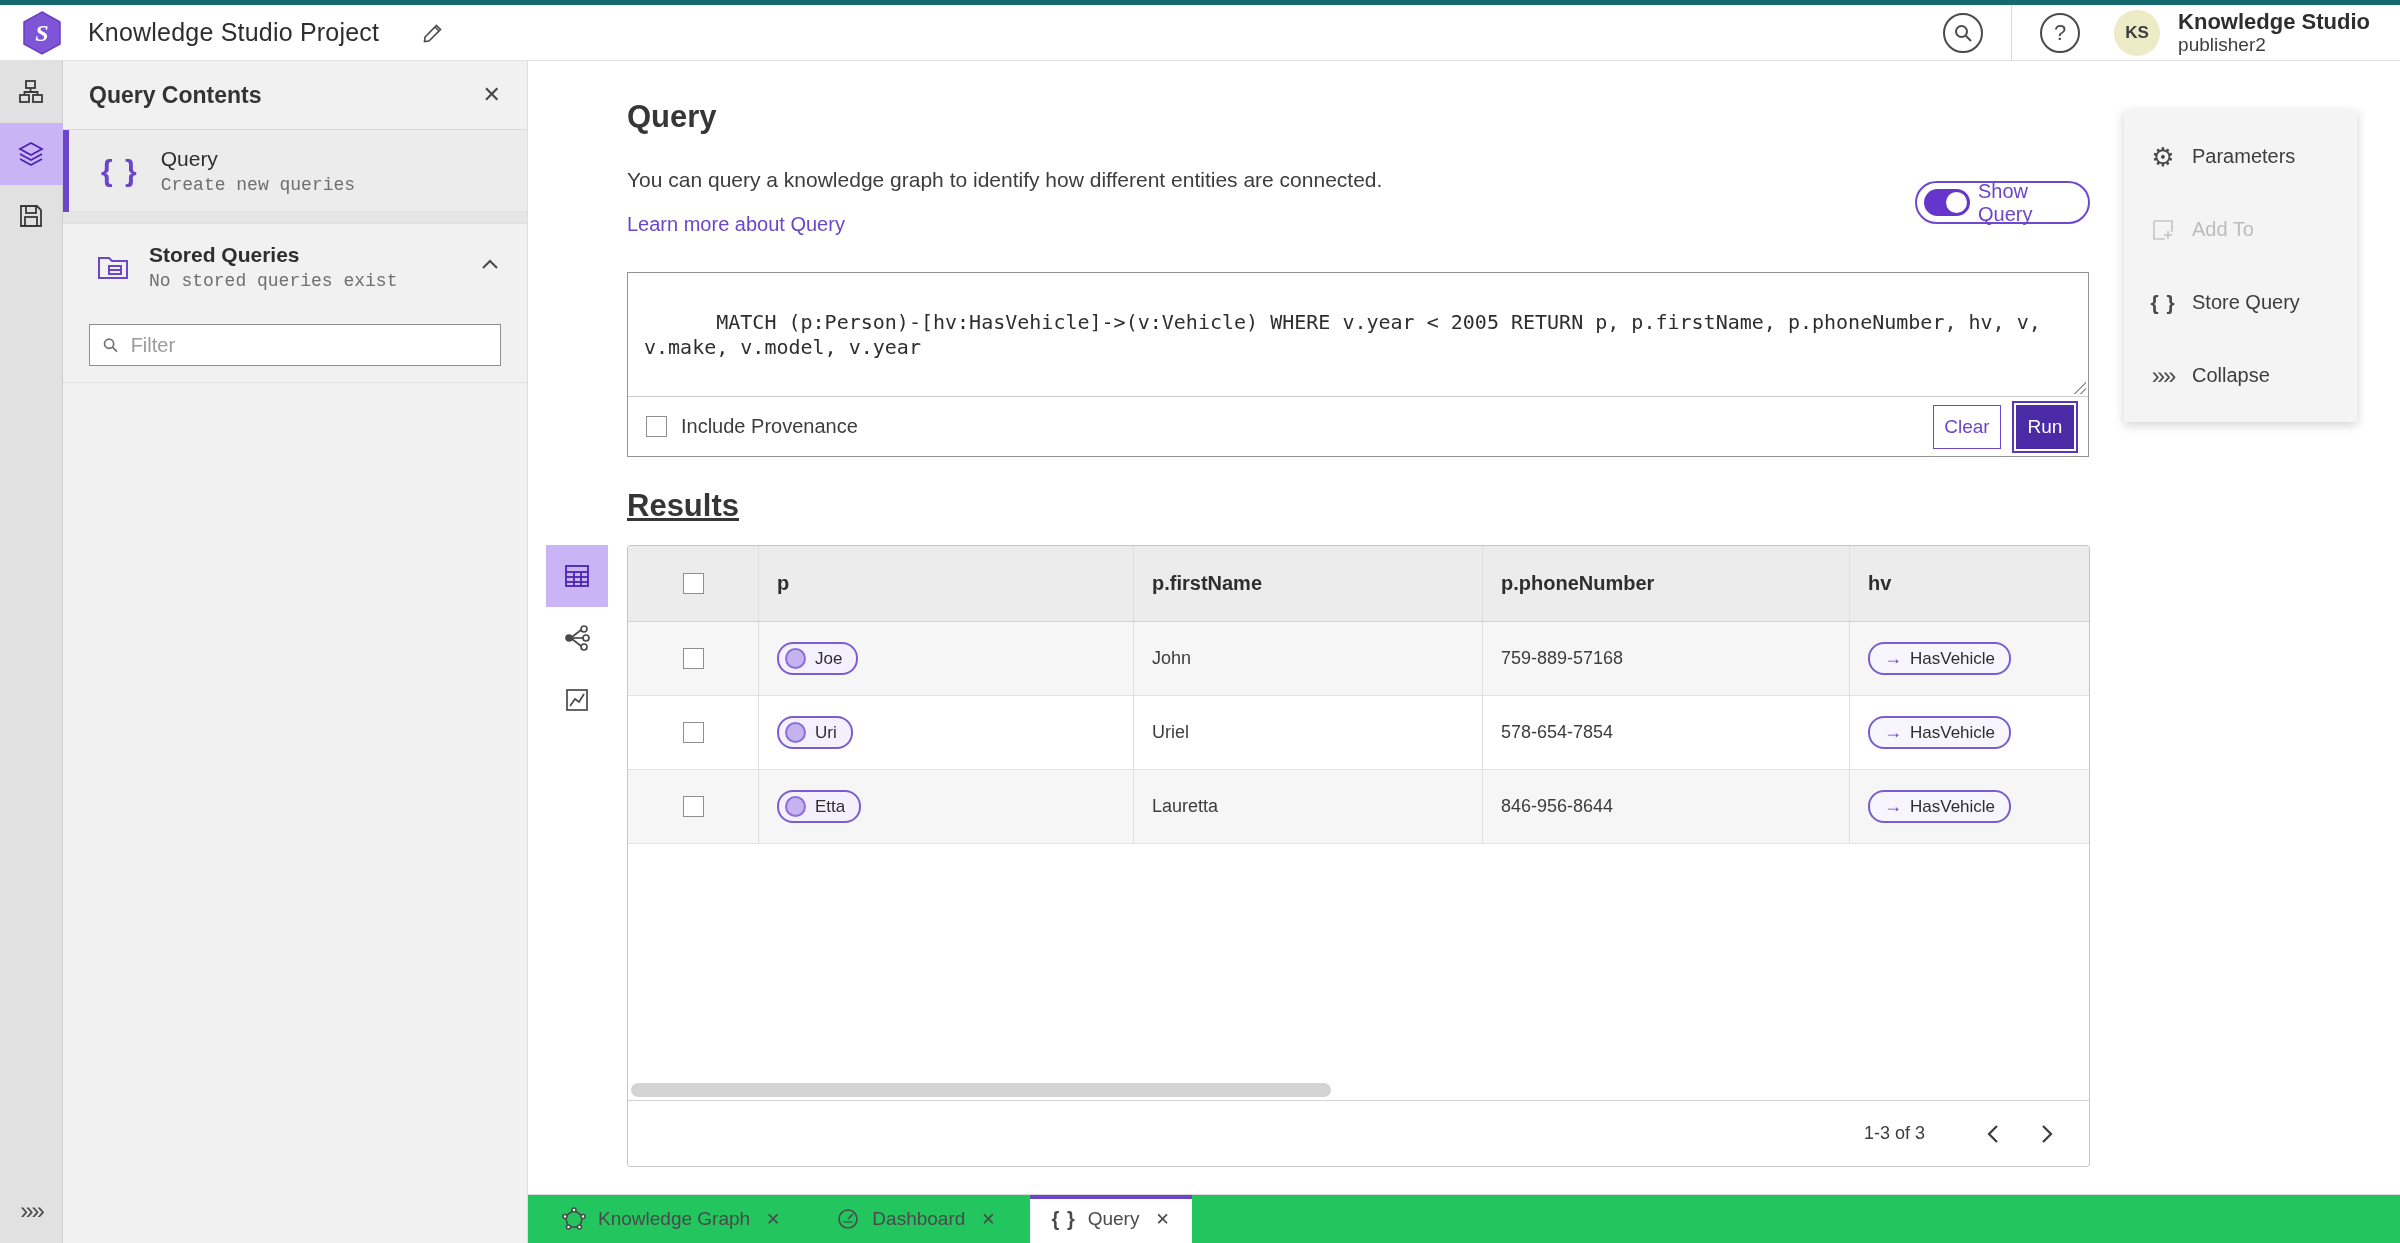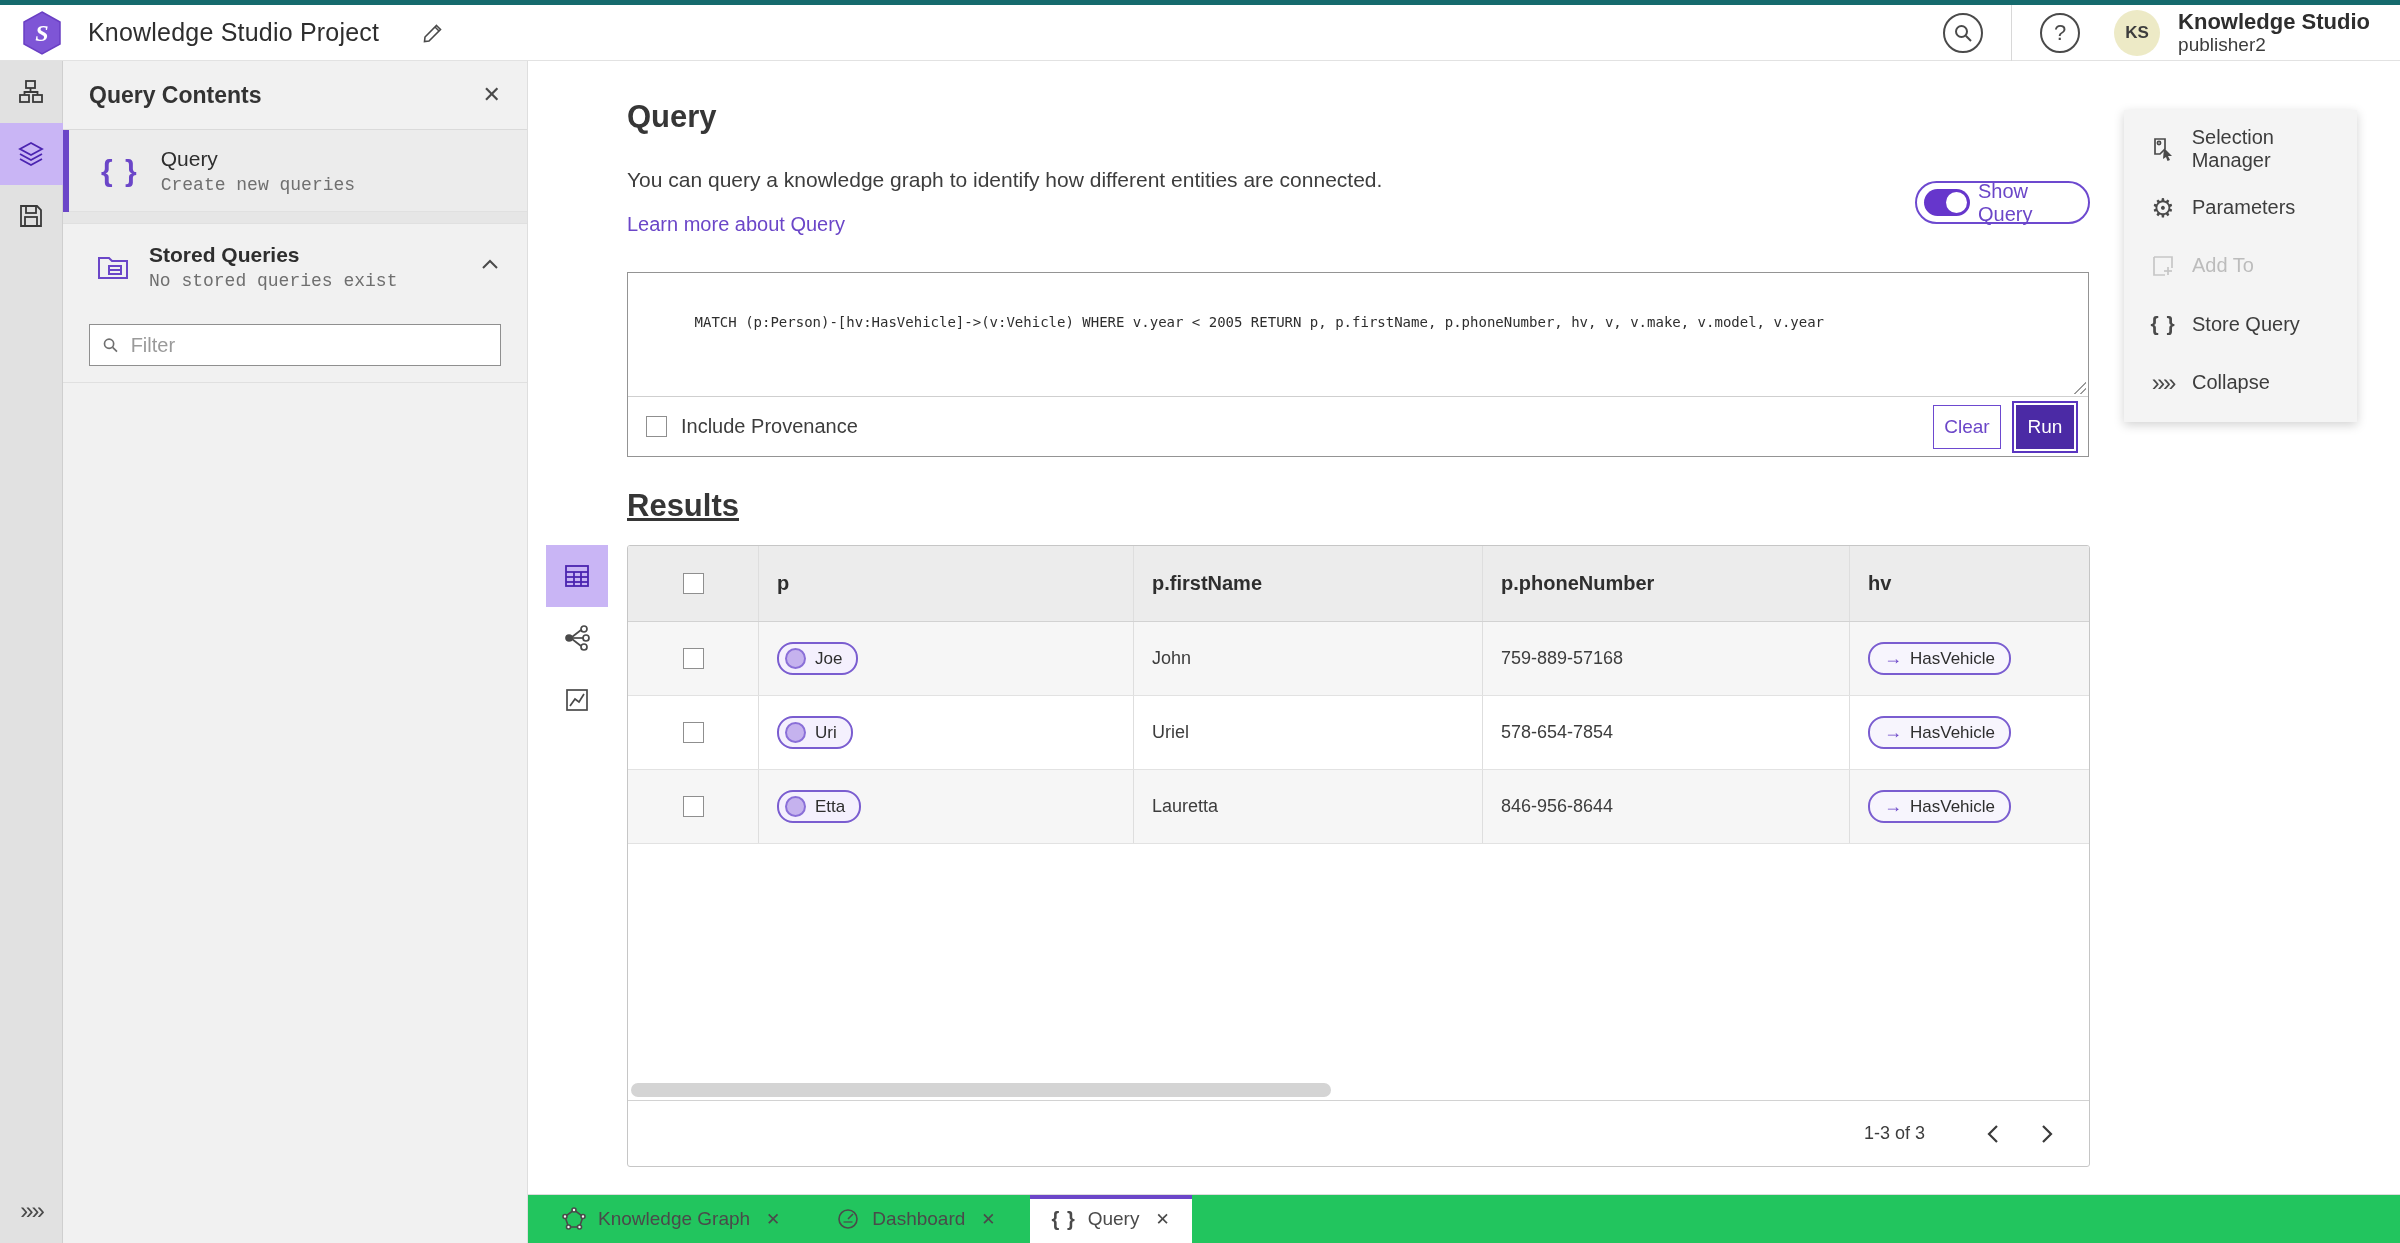--- a/index.html
+++ b/index.html
@@ -73,21 +73,21 @@
   .toggle-pill {
     position:absolute; left:1387px; top:120px; width:175px; height:43px; border:2px solid #6d49cf; border-radius:22px;
     display:flex; align-items:center; cursor:pointer; background:#fff;
   }
   .toggle-track { width:46px; height:27px; background:#6636cc; border-radius:14px; margin-left:7px; position:relative; }
   .toggle-knob { position:absolute; right:3px; top:3px; width:21px; height:21px; background:#fff; border-radius:50%; }
   .toggle-label { font-size:20px; color:#6b46c8; margin-left:8px; }
 
   .query-box { position:absolute; left:99px; top:211px; width:1462px; height:185px; border:1px solid #949494; background:#fff; }
   .query-text {
-    height:123px; padding:12px 16px; font-family:"DejaVu Sans Mono", monospace; font-size:14px; line-height:25px;
+    height:123px; padding:12px 16px; font-family:"DejaVu Sans Mono", monospace; font-size:20px; line-height:25px;
     color:#2e2e2e; white-space:pre-wrap; word-break:break-word; position:relative;
   }
   .resize-grip { position:absolute; right:2px; bottom:2px; width:12px; height:12px;
     background:linear-gradient(135deg, transparent 0 50%, #9a9a9a 50% 58%, transparent 58% 72%, #9a9a9a 72% 80%, transparent 80%); }
   .query-footer { height:60px; border-top:1px solid #cfcfcf; display:flex; align-items:center; padding:0 14px 0 18px; }
   .checkbox { width:21px; height:21px; border:1px solid #8f8f8f; background:#fff; cursor:pointer; }
   .cb-label { font-size:20px; margin-left:14px; color:#3d3d3d; }
   .btn-clear {
     margin-left:auto; width:68px; height:44px; border:1px solid #6d49cf; color:#6b46c8; background:#fff;
     font-size:19px; font-family:"Liberation Sans",sans-serif; cursor:pointer;
@@ -434,30 +434,20 @@
         <svg width="14" height="20" viewBox="0 0 14 20" fill="none" stroke="currentColor" stroke-width="2.2">
             <path d="M3 2 L11 10 L3 18"></path>
           </svg>
       </span>
     </div>
   </div>
 </div>
 
 <div class="actions-panel">
   <div class="action-item">
-    <span class="a-icon">
-      <svg width="26" height="26" viewBox="0 0 26 26" fill="none" stroke="currentColor" stroke-width="1.7">
-        <path d="M5 3 H15 V13 L10 18 H5 Z"></path>
-          <circle cx="9" cy="7" r="1.6"></circle>
-        <path d="M14 12 L22 20 L18 20 L20 24 L17.5 25 L16 21 L13 23 Z" fill="currentColor" stroke="none"></path>
-      </svg>
-    </span>
-    <span class="a-label">Selection Manager</span>
-  </div>
-  <div class="action-item">
     <span class="a-icon gear-glyph">⚙</span>
     <span class="a-label">Parameters</span>
   </div>
   <div class="action-item disabled">
     <span class="a-icon">
       <svg width="24" height="24" viewBox="0 0 24 24" fill="none" stroke="currentColor" stroke-width="1.7">
         <path d="M3 3 H21 V14"></path>
           <path d="M3 3 V21 H14"></path>
           <line x1="17" y1="13" x2="17" y2="21"></line>
           <line x1="13" y1="17" x2="21" y2="17"></line>

